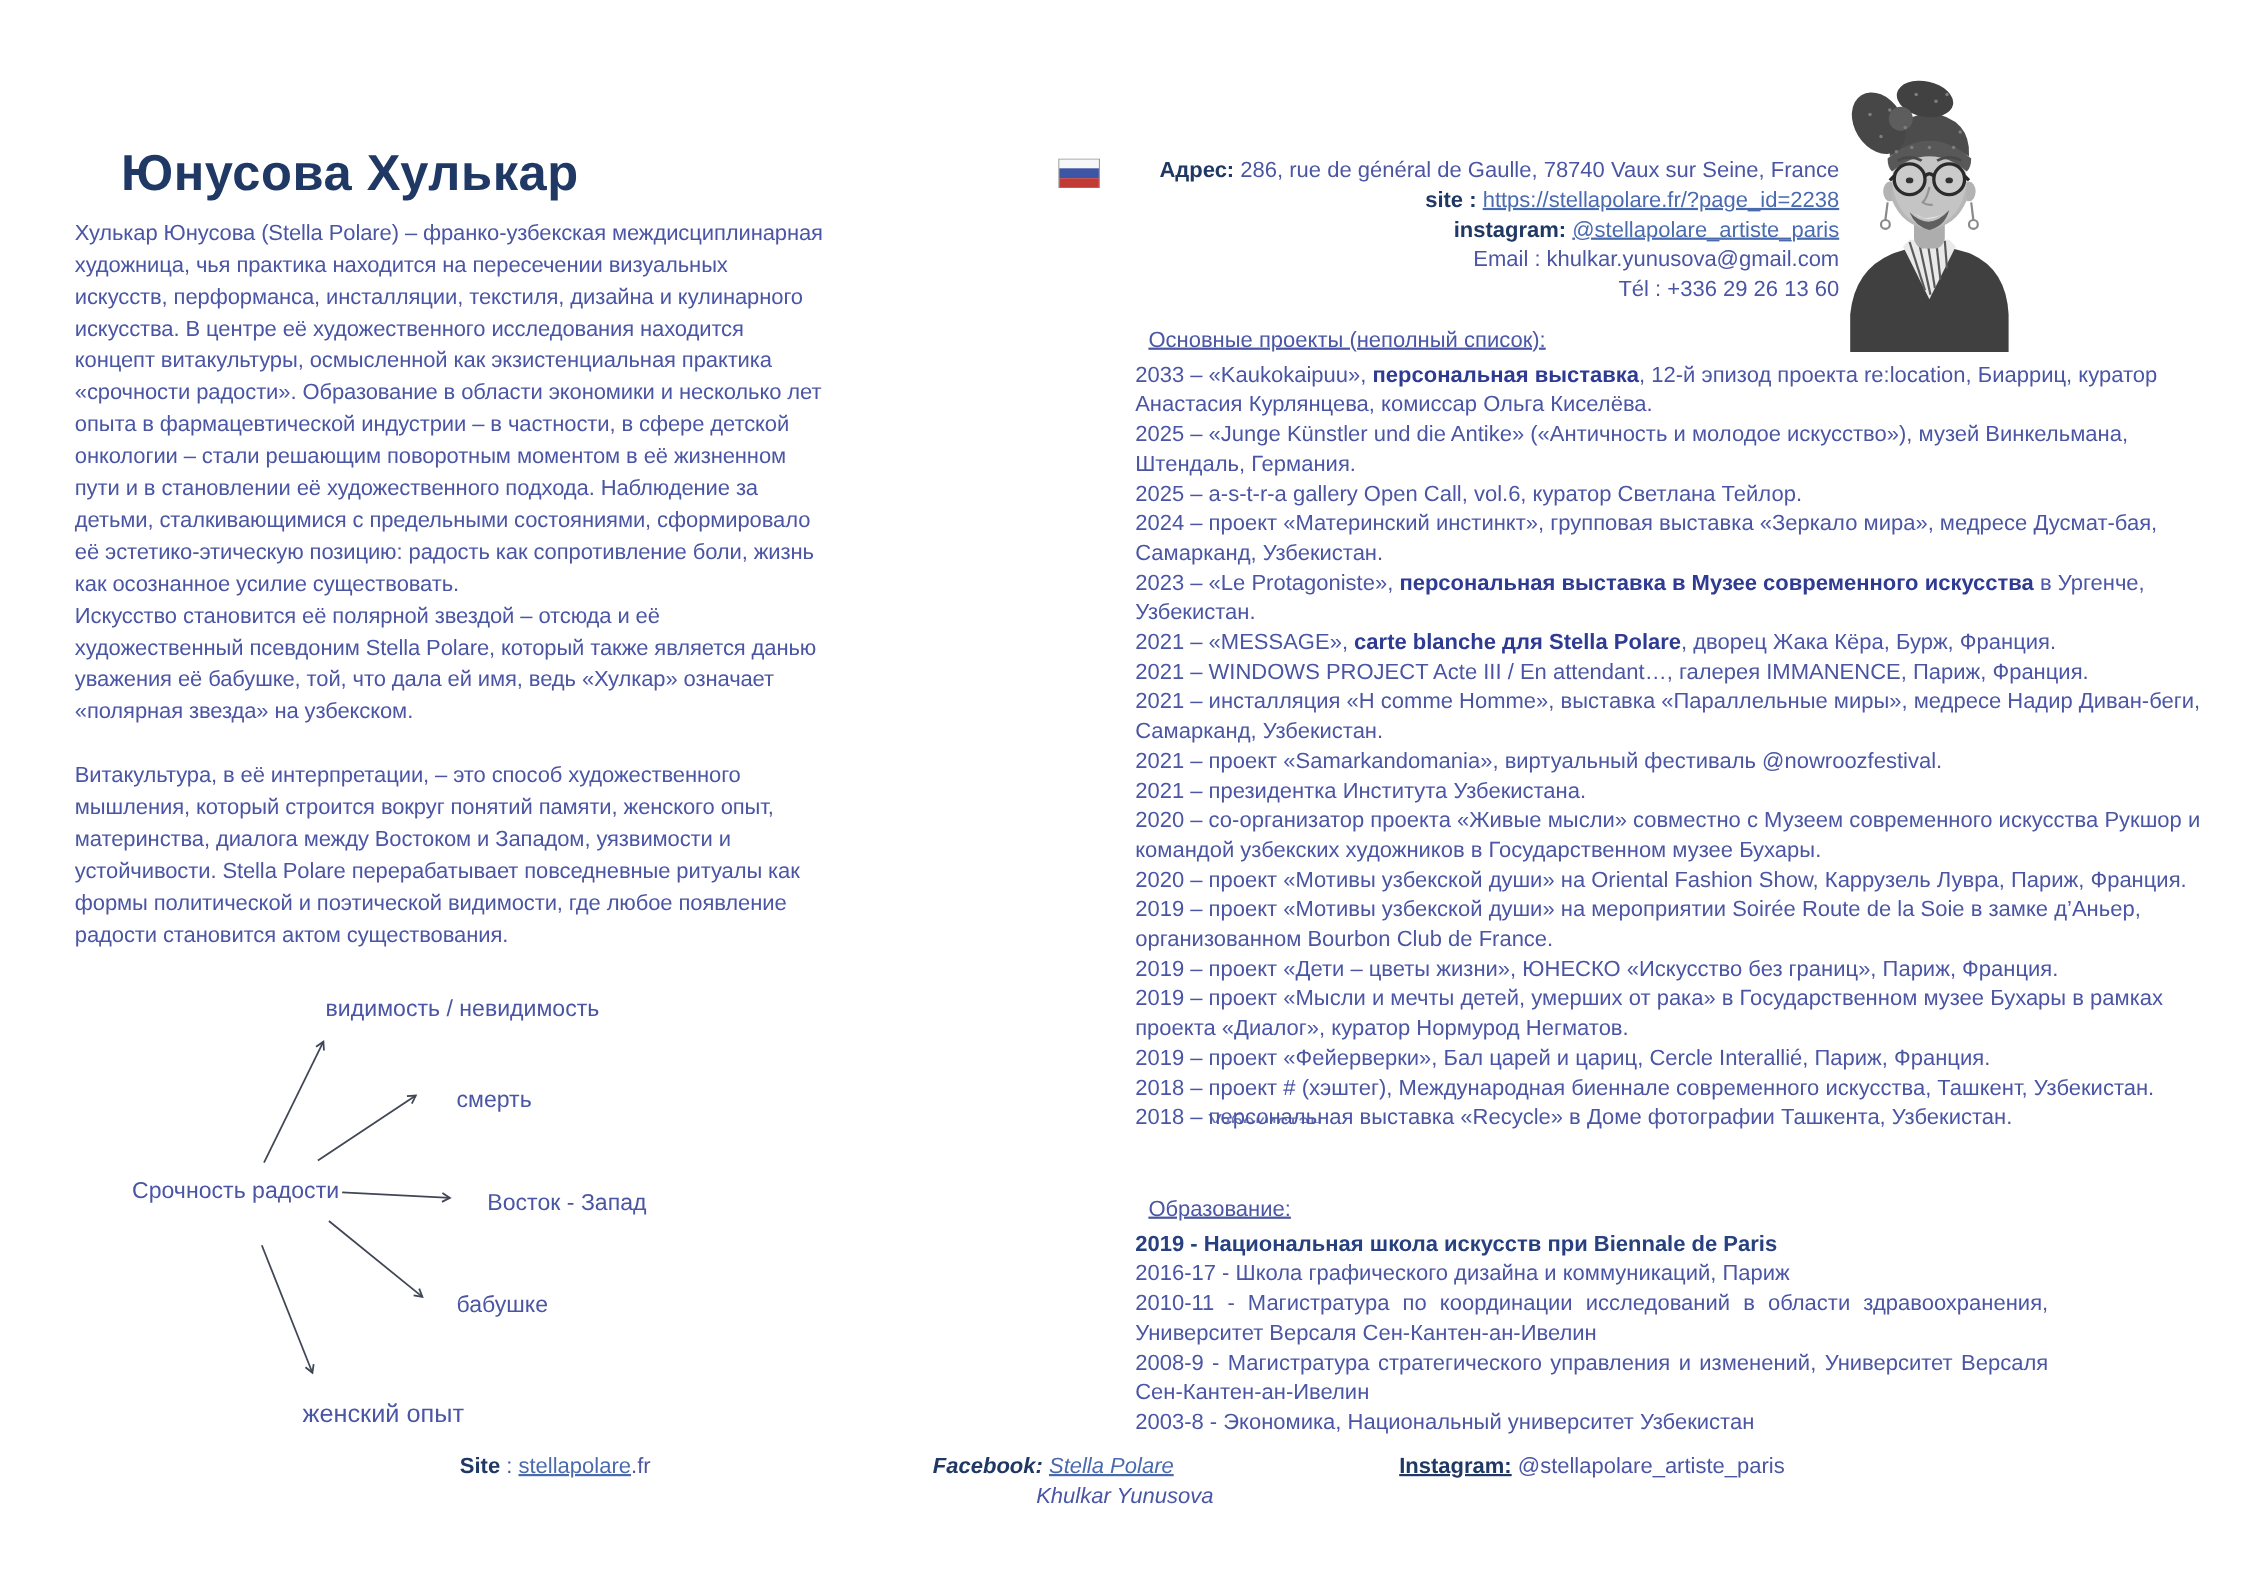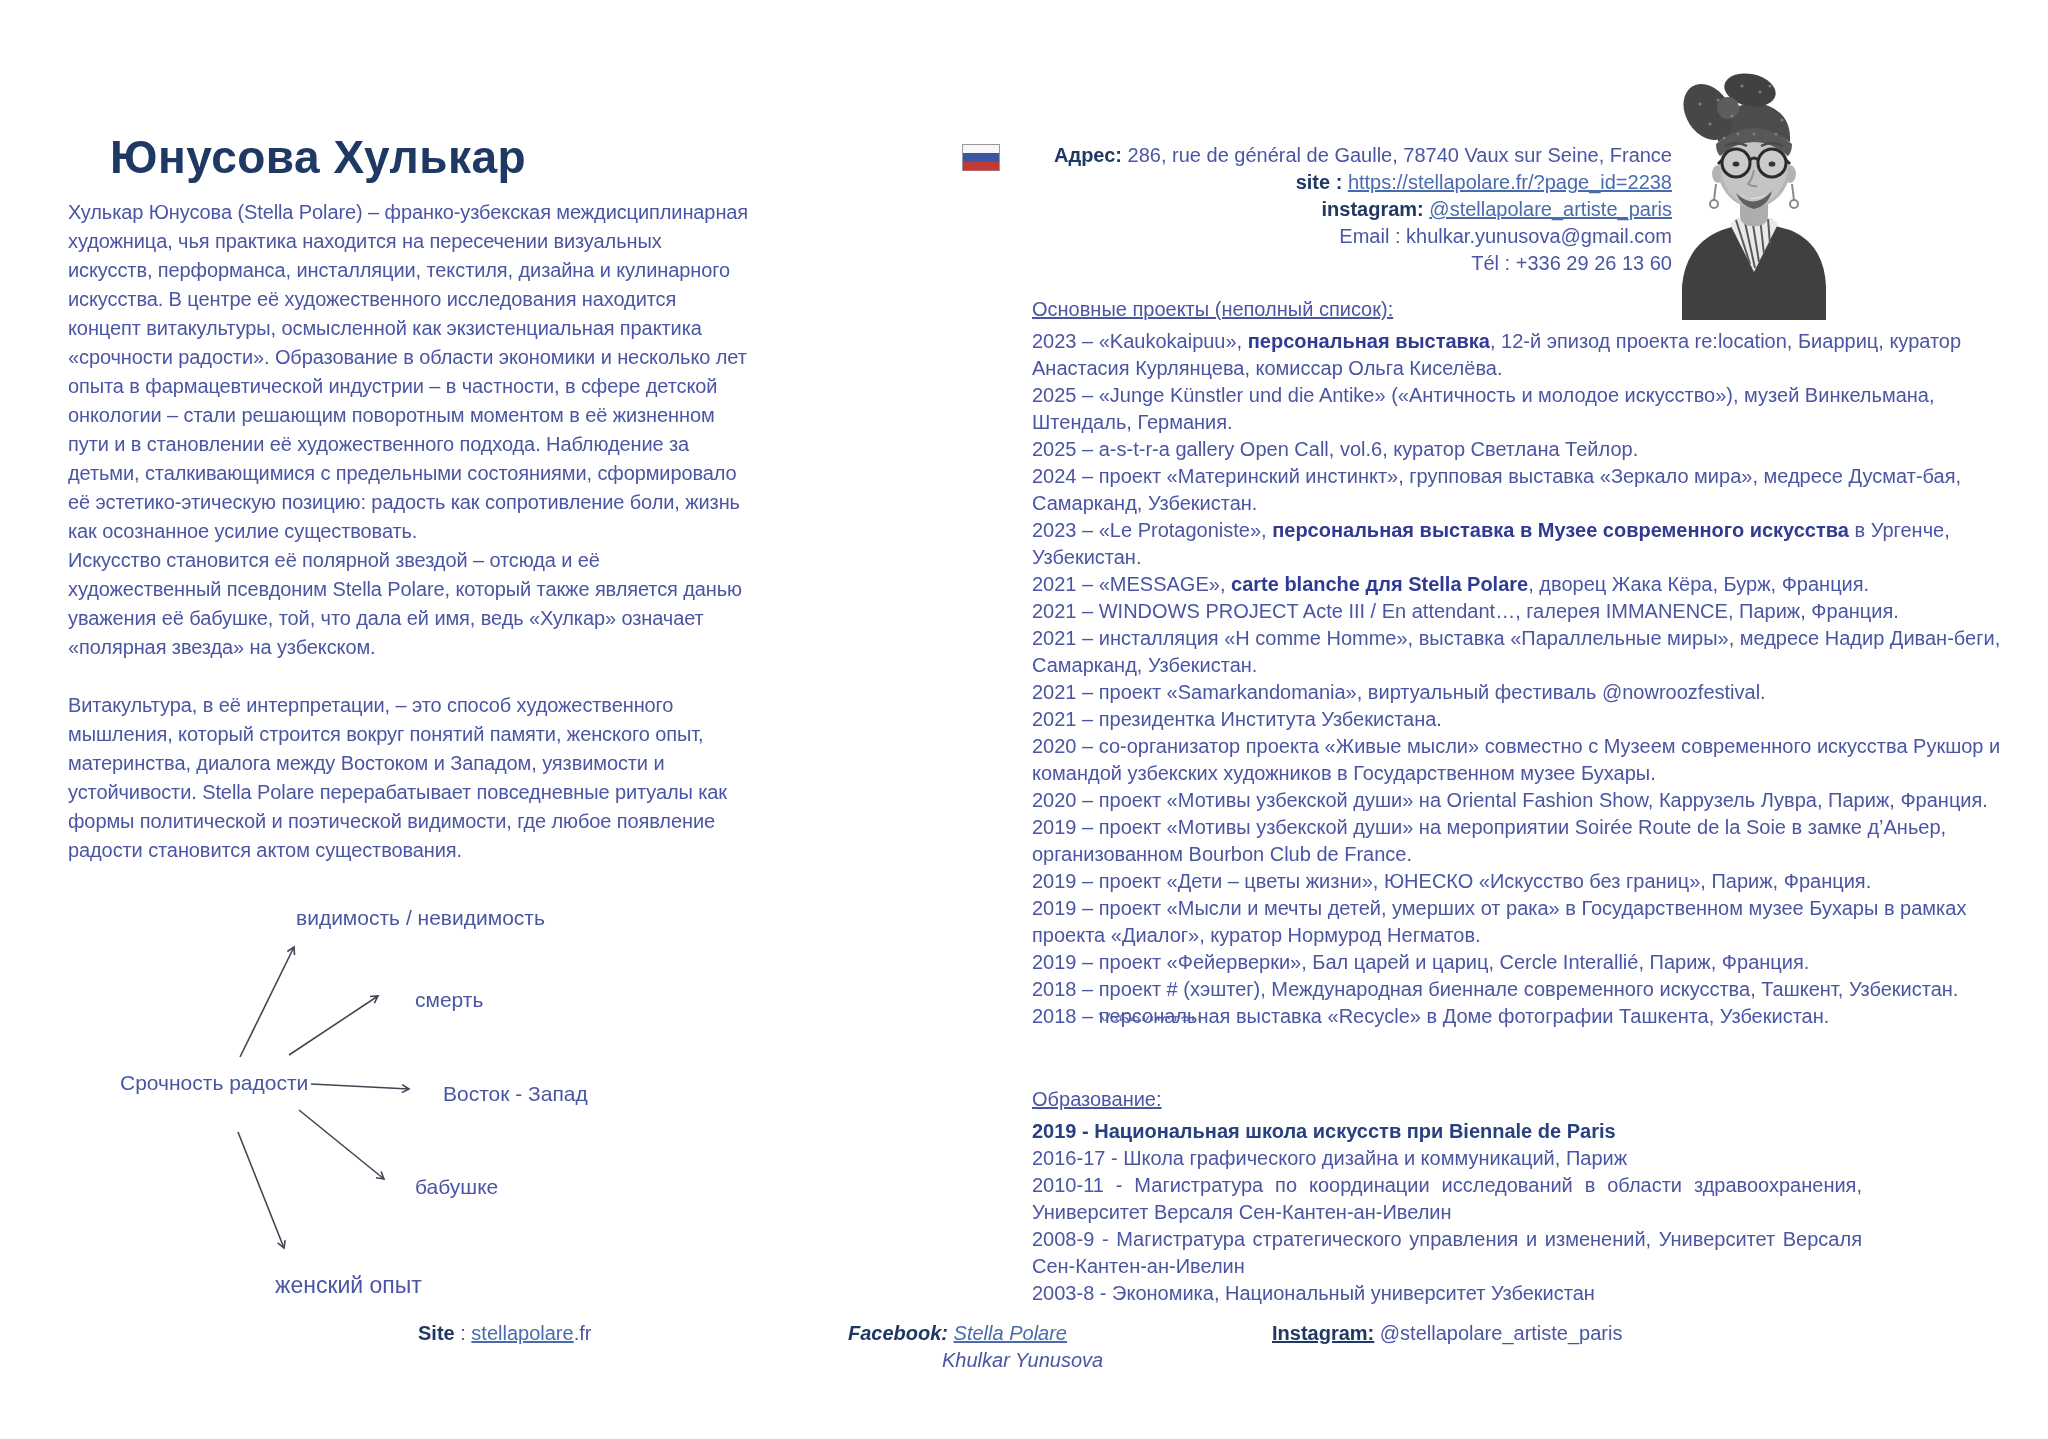--- a/index.html
+++ b/index.html
@@ -43,21 +43,21 @@
   
   .contact{
     position:absolute;right:376px;top:142px;width:700px;
     text-align:right;font-size:20px;line-height:27px;
   }
   .contact b{color:var(--navy);margin-left:16px;}
   a.link{color:var(--link);text-decoration:underline;cursor:pointer;}
   
   .photo{position:absolute;left:1680px;top:72px;width:148px;height:248px;overflow:hidden;}
   
-  .sheading{display:inline-block;text-decoration:underline;font-size:20px;margin:0 0 7px 0;text-align:right;}
+  .sheading{display:inline-block;text-decoration:underline;font-size:20px;margin:0 0 7px 12px;text-align:right;}
   .projects{position:absolute;left:1032px;top:298px;width:985px;font-size:20px;}
   .projects .entry{line-height:27px;}
   .entry .b{font-weight:bold;color:var(--boldblue);}
   .clipped{
     position:absolute;left:1098px;top:1010px;height:11px;width:140px;
     overflow:hidden;font-size:20px;line-height:20px;opacity:.8;
   }
   .education{position:absolute;left:1032px;top:1088px;width:830px;font-size:20px;}
   .education .entry{line-height:27px;text-align:justify;}
   .education .entry.b{font-weight:bold;color:var(--edubold);text-align:left;}
@@ -185,21 +185,21 @@
     <path d="M74,98 Q72,108 68,112 Q72,115 77,114" fill="none" stroke="#949494" stroke-width="2"></path>
 
     <path d="M56,121 Q74,139 92,119 Q88,134 74,137 Q61,134 56,121 Z" fill="#5f5f5f"></path>
     <path d="M60,122 Q74,132 88,121 Q80,127 68,126 Z" fill="#efefef"></path>
   </svg>
 </div>
 
 <div class="projects">
   <div class="sheading">Основные проекты (неполный список):</div>
   <div>
-      <div class="entry"><span>2023 – «Kaukokaipuu», </span><span class="b">персональная выставка</span><span>, 12-й эпизод проекта re:location, Биарриц, куратор Анастасия Курлянцева, комиссар Ольга Киселёва.</span></div>
+      <div class="entry"><span>2033 – «Kaukokaipuu», </span><span class="b">персональная выставка</span><span>, 12-й эпизод проекта re:location, Биарриц, куратор Анастасия Курлянцева, комиссар Ольга Киселёва.</span></div>
       <div class="entry"><span>2025 – «Junge Künstler und die Antike» («Античность и молодое искусство»), музей Винкельмана, Штендаль, Германия.</span></div>
       <div class="entry"><span>2025 – a-s-t-r-a gallery Open Call, vol.6, куратор Светлана Тейлор.</span></div>
       <div class="entry"><span>2024 – проект «Материнский инстинкт», групповая выставка «Зеркало мира», медресе Дусмат-бая, Самарканд, Узбекистан.</span></div>
       <div class="entry"><span>2023 – «Le Protagoniste», </span><span class="b">персональная выставка в Музее современного искусства</span><span> в Ургенче, Узбекистан.</span></div>
       <div class="entry"><span>2021 – «MESSAGE», </span><span class="b">carte blanche для Stella Polare</span><span>, дворец Жака Кёра, Бурж, Франция.</span></div>
       <div class="entry"><span>2021 – WINDOWS PROJECT Acte III / En attendant…, галерея IMMANENCE, Париж, Франция.</span></div>
       <div class="entry"><span>2021 – инсталляция «H comme Homme», выставка «Параллельные миры», медресе Надир Диван-беги, Самарканд, Узбекистан.</span></div>
       <div class="entry"><span>2021 – проект «Samarkandomania», виртуальный фестиваль @nowroozfestival.</span></div>
       <div class="entry"><span>2021 – президентка Института Узбекистана.</span></div>
       <div class="entry"><span>2020 – со-организатор проекта «Живые мысли» совместно с Музеем современного искусства Рукшор и командой узбекских художников в Государственном музее Бухары.</span></div>

